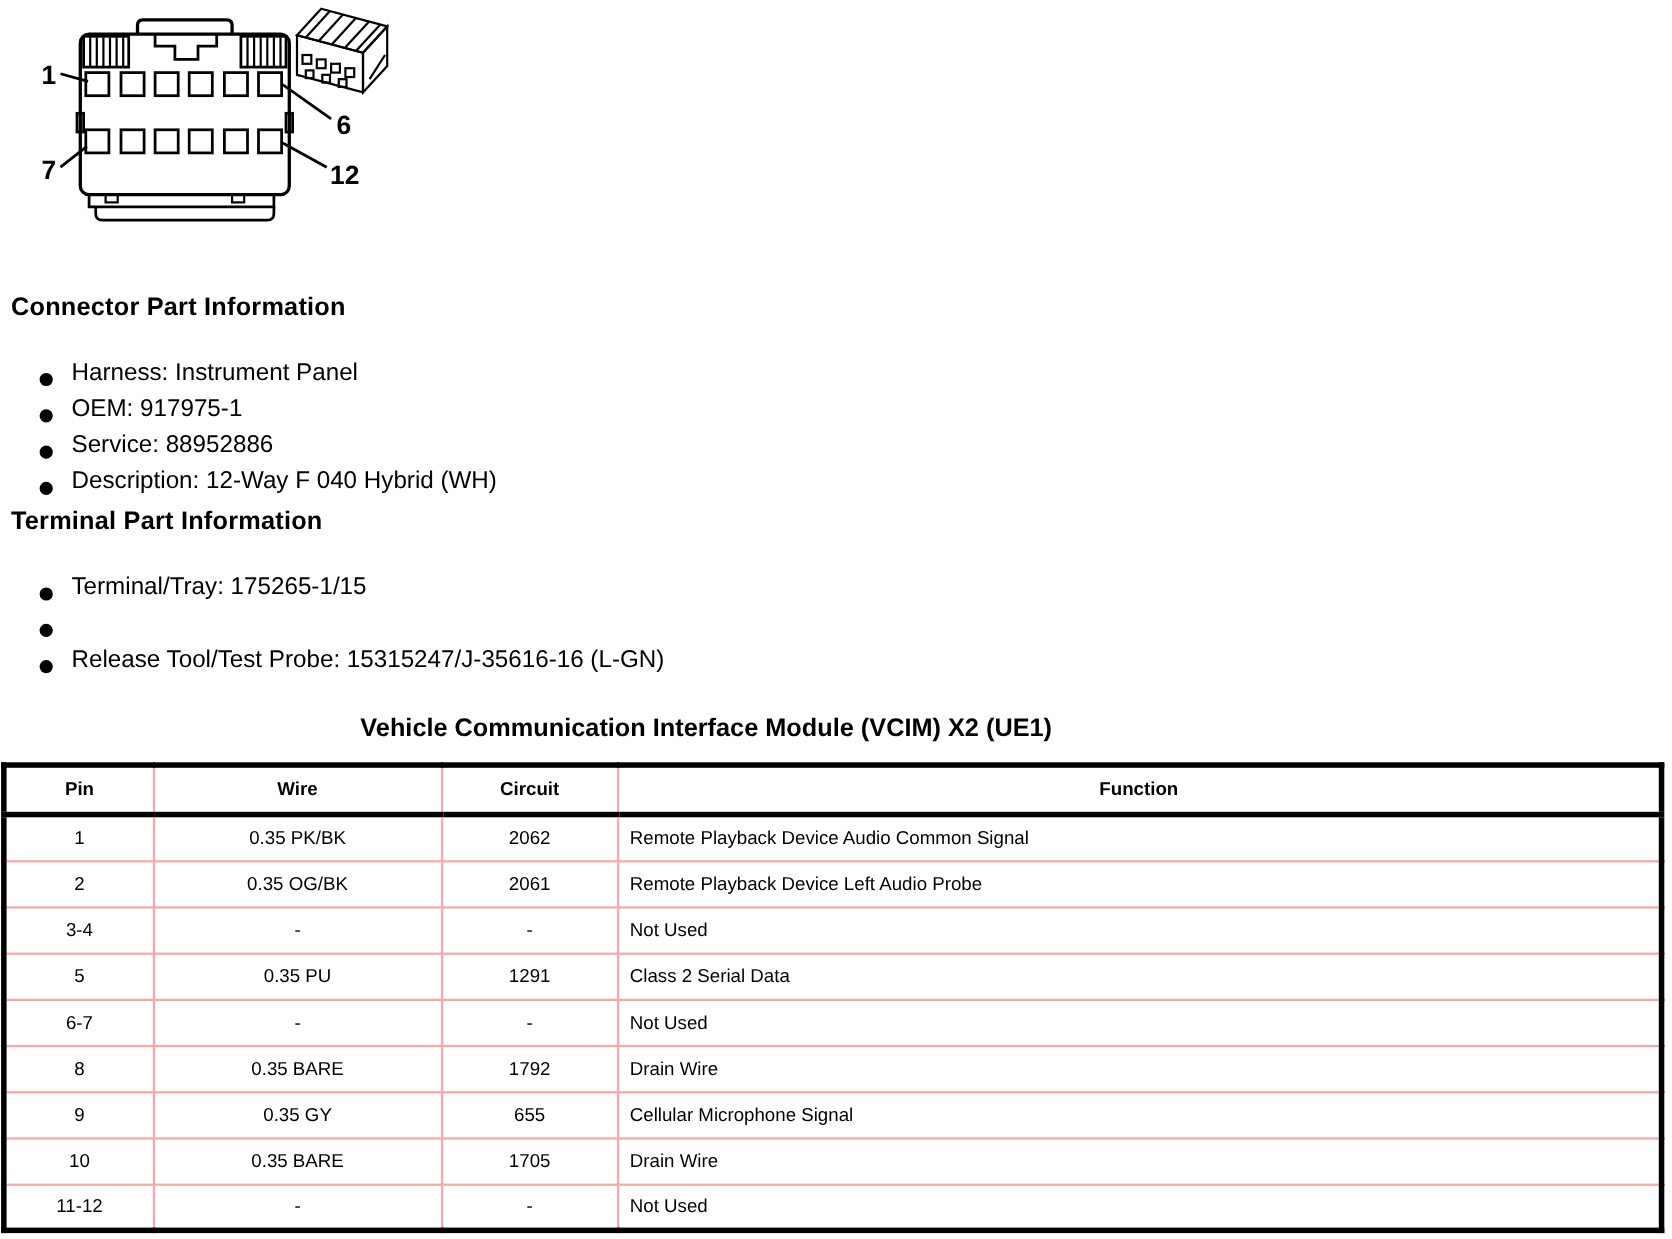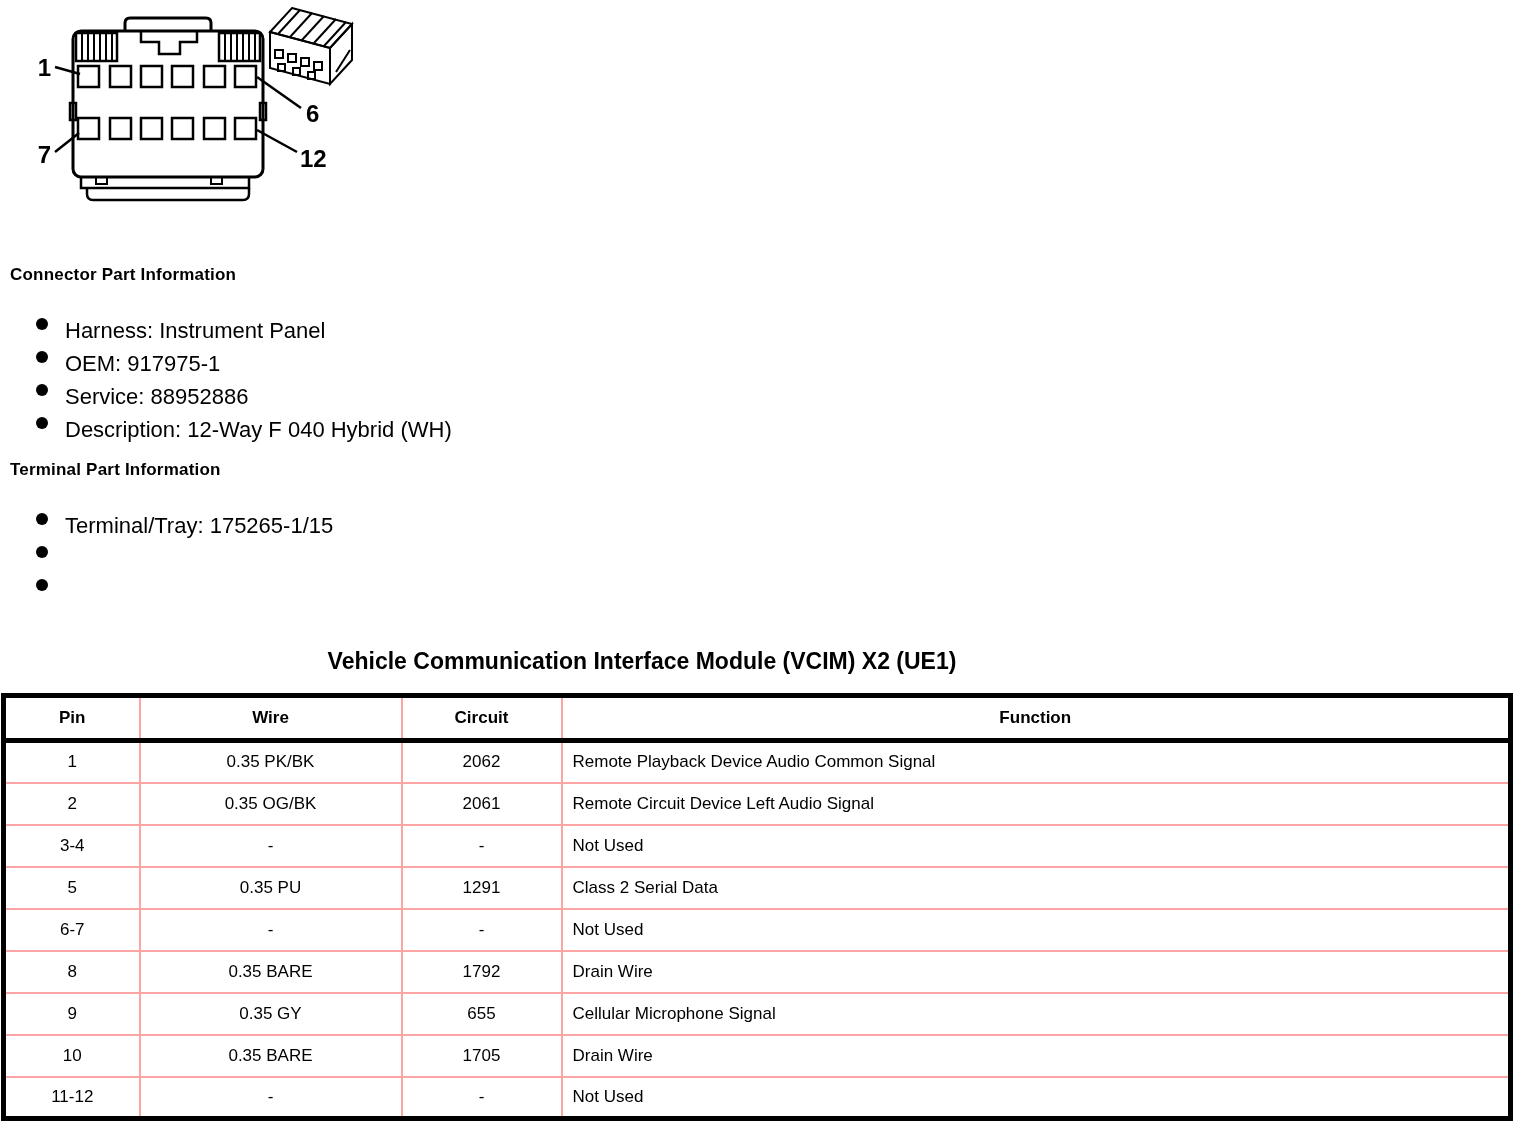--- a/index.html
+++ b/index.html
@@ -14,32 +14,32 @@
     overflow: hidden;
   }
 
   
   .figure-wrap { position: absolute; left: 0; top: 0; width: 380px; height: 220px; }
 
   
   .section-heading {
     position: absolute;
     left: 10px;
-    font-size: 17px;
+    font-size: 23px;
     font-weight: bold;
     letter-spacing: 0.2px;
   }
   .heading-connector { top: 265px; }
   .heading-terminal { top: 460px; }
 
   
   .bullet-list { position: absolute; left: 36px; }
   .list-connector { top: 318px; }
   .list-terminal { top: 513px; }
-  .bullet-item { height: 33px; display: flex; align-items: flex-start; }
+  .bullet-item { height: 33px; display: flex; align-items: flex-end; }
   .bullet-dot {
     width: 12px; height: 12px; border-radius: 50%;
     background: #000; margin-right: 17px; flex: 0 0 auto;
   }
   .bullet-text { font-size: 22px; white-space: nowrap; }
 
   
   .table-title {
     position: absolute;
     top: 648px; left: 0; width: 1284px;
@@ -193,20 +193,21 @@
   <div class="bullet-list list-terminal">
     <div class="bullet-item">
       <span class="bullet-dot"></span>
       <span class="bullet-text">Terminal/Tray: 175265-1/15</span>
     </div>
     <div class="bullet-item">
       <span class="bullet-dot"></span>
     </div>
     <div class="bullet-item">
       <span class="bullet-dot"></span>
+      <span class="bullet-text">Release Tool/Test Probe: 15315247/J-35616-16 (L-GN)</span>
     </div>
   </div>
 
   <div class="table-title">Vehicle Communication Interface Module (VCIM) X2 (UE1)</div>
 
   <table class="vcim-table">
     <colgroup>
       <col style="width:136px">
       <col style="width:262px">
       <col style="width:160px">
@@ -224,21 +225,21 @@
       <tr>
         <td class="c-pin">1</td>
         <td class="c-wire">0.35 PK/BK</td>
         <td class="c-circuit">2062</td>
         <td class="c-function">Remote Playback Device Audio Common Signal</td>
       </tr>
       <tr>
         <td class="c-pin">2</td>
         <td class="c-wire">0.35 OG/BK</td>
         <td class="c-circuit">2061</td>
-        <td class="c-function">Remote Circuit Device Left Audio Signal</td>
+        <td class="c-function">Remote Playback Device Left Audio Probe</td>
       </tr>
       <tr>
         <td class="c-pin">3-4</td>
         <td class="c-wire">-</td>
         <td class="c-circuit">-</td>
         <td class="c-function">Not Used</td>
       </tr>
       <tr>
         <td class="c-pin">5</td>
         <td class="c-wire">0.35 PU</td>

